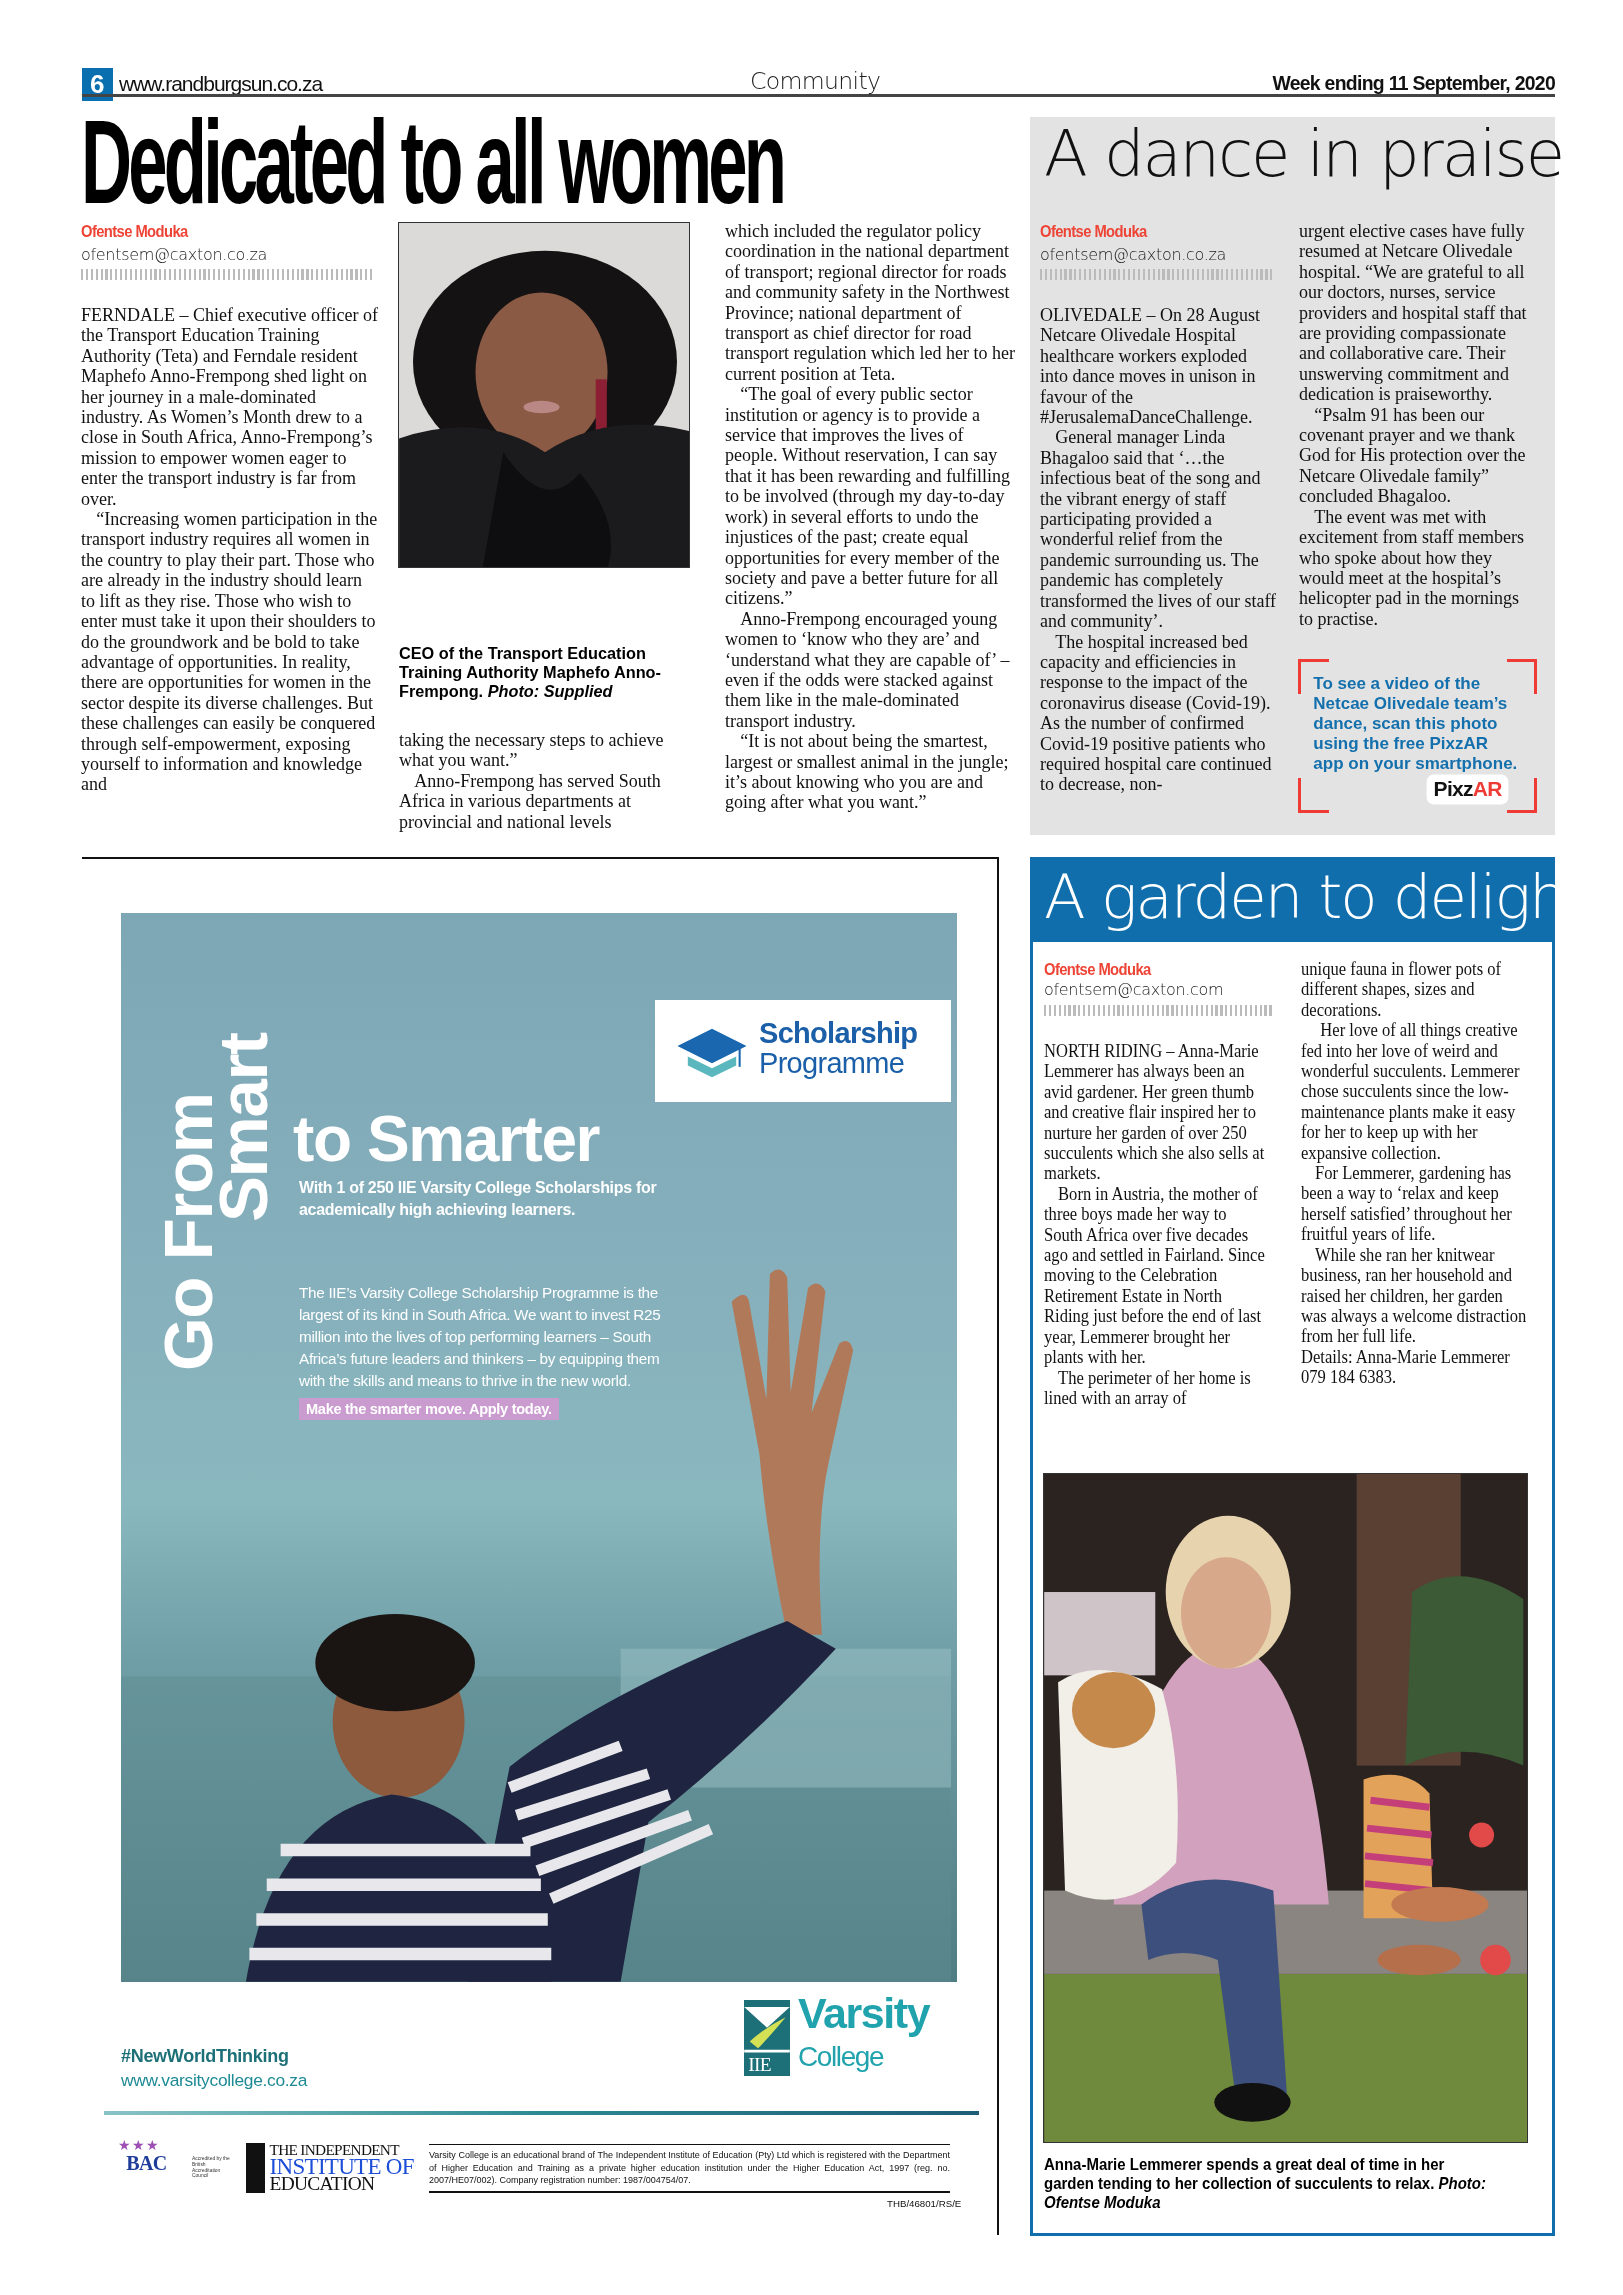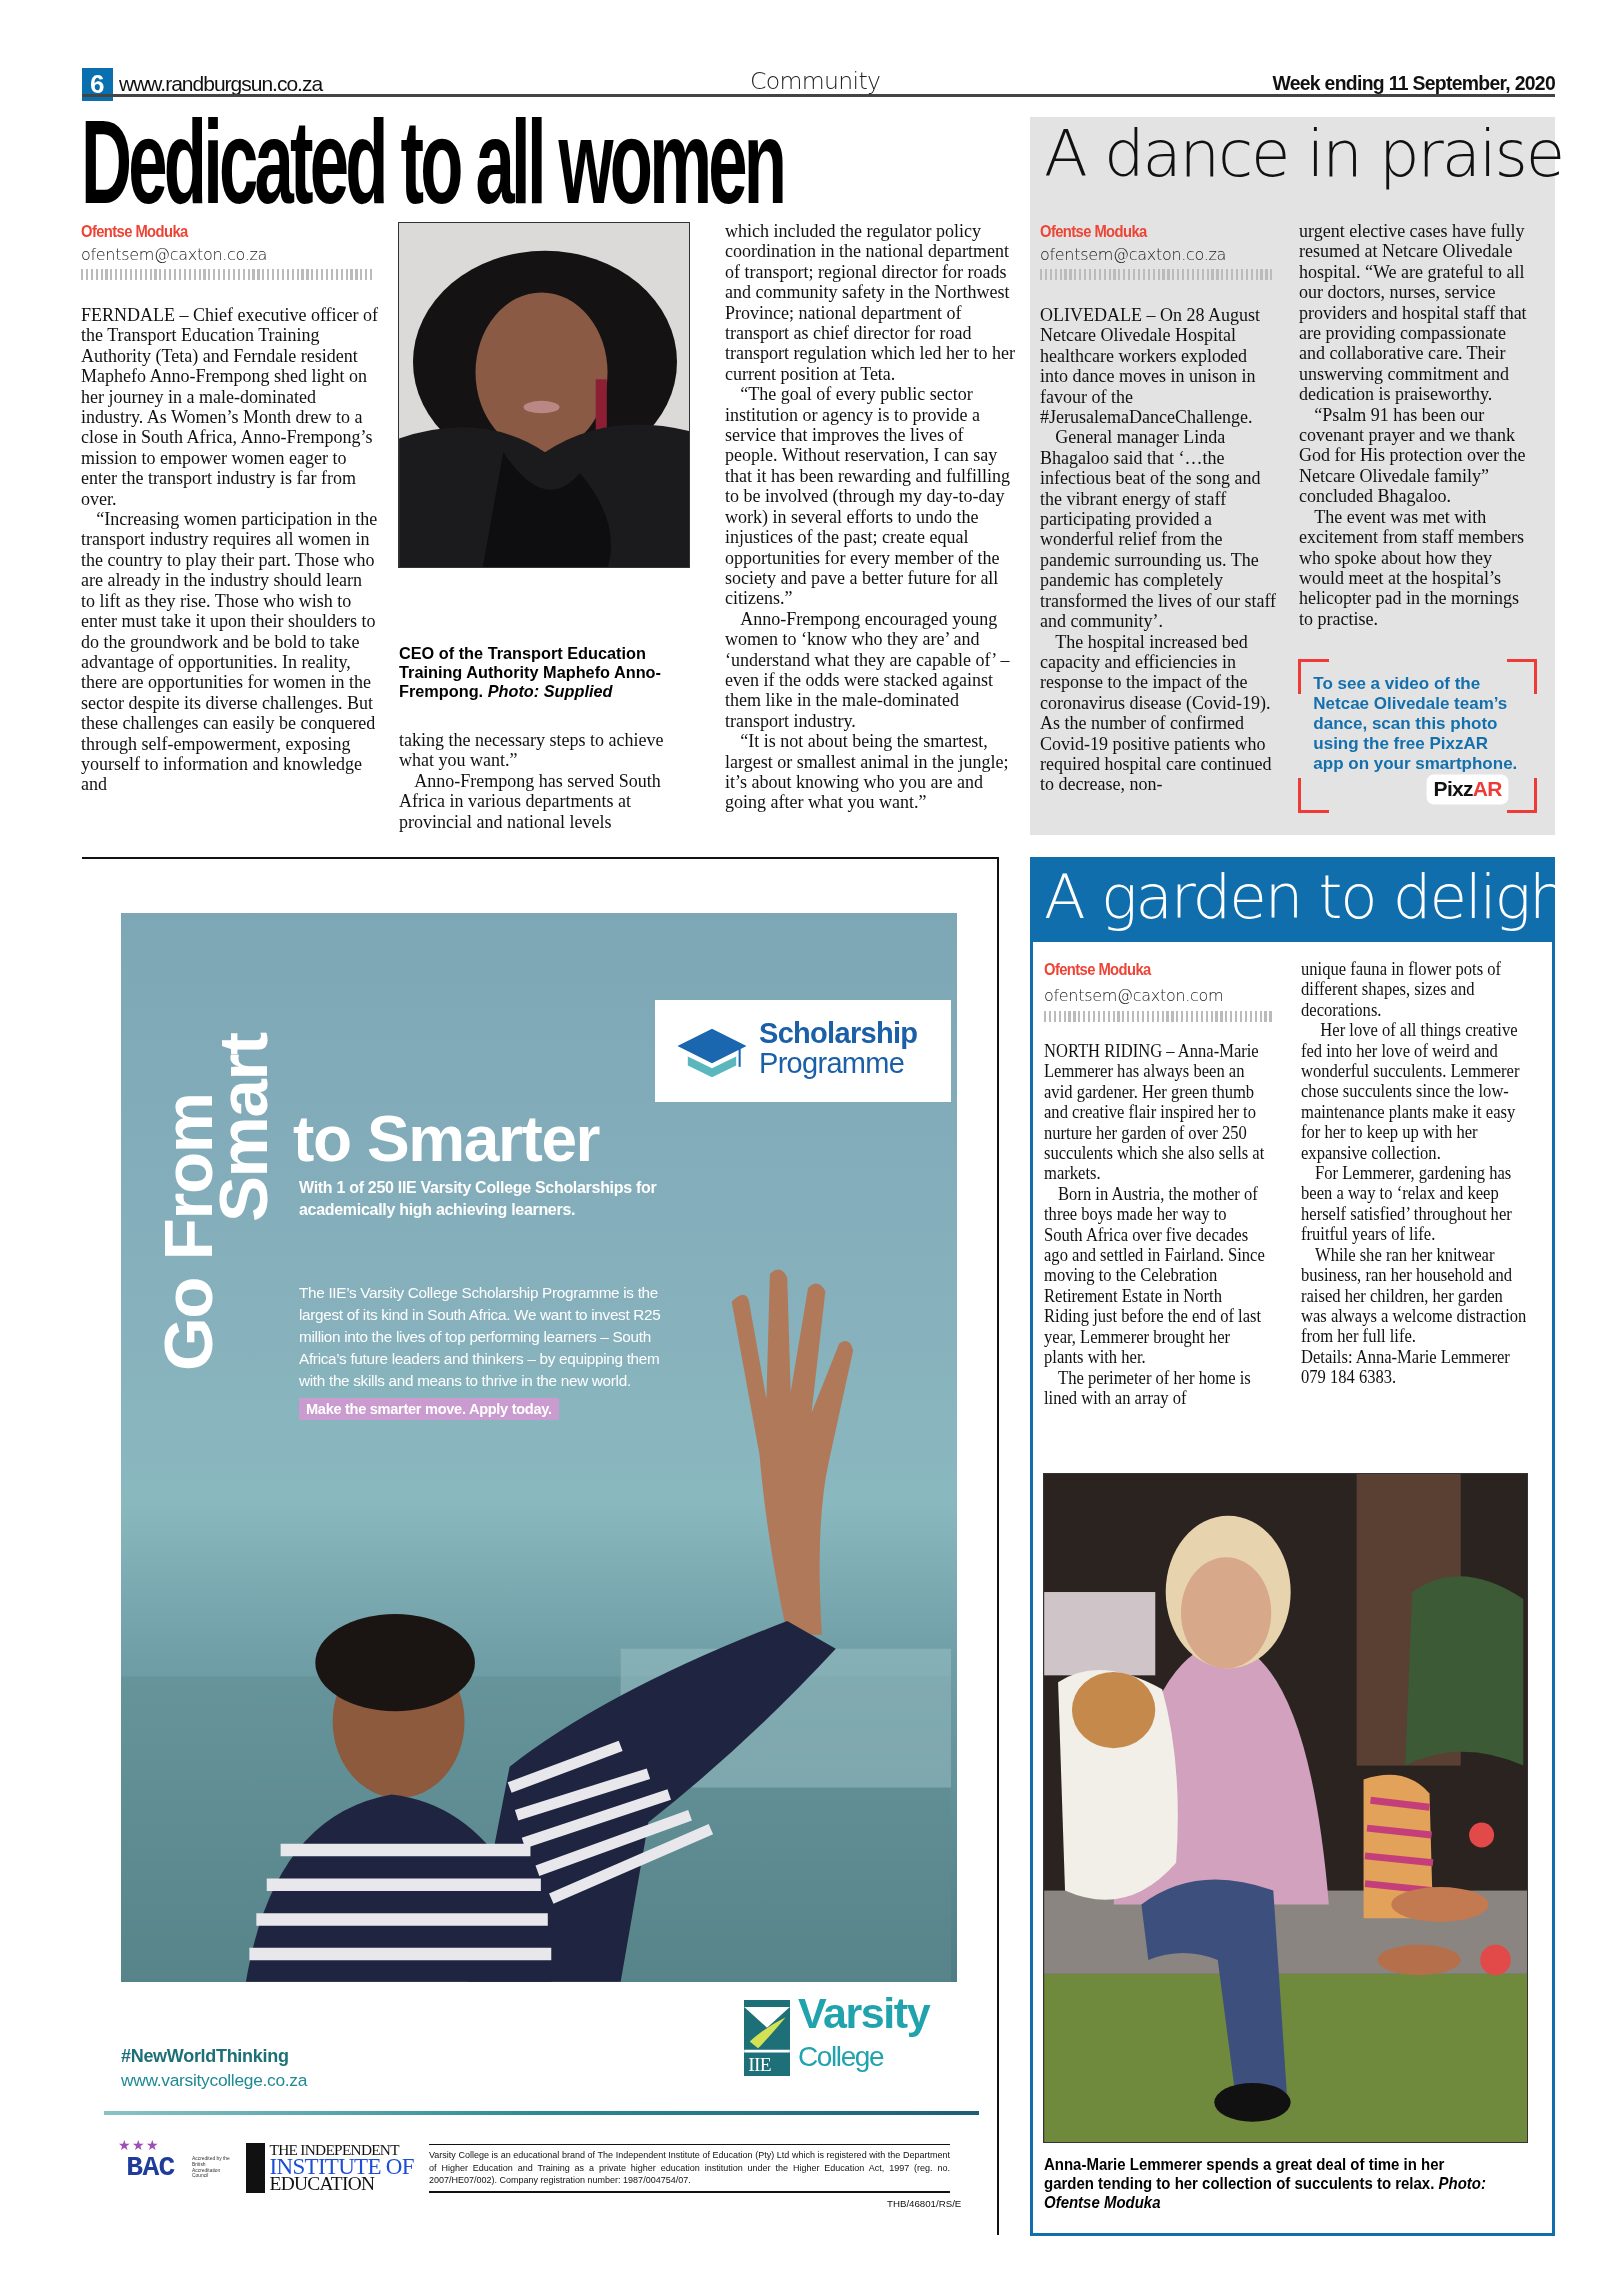--- a/index.html
+++ b/index.html
@@ -193,41 +193,41 @@
     <div class="abs" style="left:4.2px; top:54px; color:#fff; font-family:'Liberation Serif',serif; font-size:19.4px; letter-spacing:-0.7px;">IIE</div>
   </div>
   <div class="abs" style="left:54px; top:-8.3px; font-family:'Liberation Sans',sans-serif; font-weight:bold; font-size:43px; color:#20a3ad; letter-spacing:-1.4px; line-height:43px;">Varsity</div>
   <div class="abs" style="left:54px; top:35px; font-family:'Liberation Sans',sans-serif; font-size:28px; color:#20a3ad; letter-spacing:-1.4px; line-height:43px;">College</div>
 </div>
 
 <div class="abs" style="left:104px; top:2111px; width:875px; height:4.2px; background:linear-gradient(90deg,#88c3c6,#2c8a92 50%,#1e5d77);"></div>
 
 <div class="abs" style="left:118px; top:2137px; width:83px; height:56px;">
   <div class="abs" style="left:0; top:0; color:#9d4fb3; font-size:14px; letter-spacing:1.4px;">★★★</div>
-  <div class="abs" style="left:8.3px; top:15.3px; font-family:Liberation Mono, monospace; font-weight:bold; font-size:28px; color:#1f3c9b; letter-spacing:-0.7px;">BAC</div>
+  <div class="abs" style="left:8.3px; top:15.3px; font-family:Liberation Serif, serif; font-weight:bold; font-size:20px; color:#1f3c9b; letter-spacing:-0.7px;">BAC</div>
   <div class="abs" style="left:74px; top:19.4px; width:42px; font-family:'Liberation Sans',sans-serif; font-size:4.9px; line-height:5.6px; color:#333;">Accredited by the British Accreditation Council</div>
 </div>
 
 <div class="abs" style="left:246px; top:2143px; width:174px; height:50px;">
   <div class="abs" style="left:0; top:0; width:19.4px; height:50px; background:#111;"></div>
   <div class="abs" style="left:23.6px; top:-1.4px; font-family:Liberation Serif, serif; font-size:15.3px; line-height:15.3px; color:#111; letter-spacing:-0.7px; white-space:nowrap;">THE INDEPENDENT</div>
   <div class="abs" style="left:23.6px; top:15.3px; font-family:'Liberation Serif',serif; font-size:23px; line-height:18px; color:#1d4ed8; letter-spacing:-0.7px; white-space:nowrap;">INSTITUTE OF</div>
   <div class="abs" style="left:23.6px; top:32px; font-family:'Liberation Serif',serif; font-size:19.4px; line-height:18px; color:#111; letter-spacing:-0.7px; white-space:nowrap;">EDUCATION</div>
 </div>
 
 <div class="abs legal" style="left:429px; top:2144px; width:521px; border-top:1.4px solid #111; border-bottom:2.1px solid #111; padding:4.2px 0;">Varsity College is an educational brand of The Independent Institute of Education (Pty) Ltd which is registered with the Department of Higher Education and Training as a private higher education institution under the Higher Education Act, 1997 (reg. no. 2007/HE07/002). Company registration number: 1987/004754/07.</div>
 <div class="abs" style="left:887px; top:2198px; font-family:'Liberation Sans',sans-serif; font-size:9.7px; color:#111;">THB/46801/RS/E</div>
 
 <div class="abs garden-border"></div>
 <div class="abs garden-header"></div>
 <div class="abs garden-title">A garden to delight</div>
 
 <div class="abs" style="left:1044px; top:959px; width:236px;">
   <div class="byline-name">Ofentse Moduka</div>
-  <div class="byline-email" style="margin-top:6px;">ofentsem@caxton.com</div>
+  <div class="byline-email" style="margin-top:0;">ofentsem@caxton.com</div>
   <div class="byline-rule" style="margin-top:5.6px; width:229px;"></div>
 </div>
 
 <div class="abs garden-col" style="left:1044px; top:1041px; width:243px;">
   <p>NORTH RIDING – Anna-Marie Lemmerer has always been an avid gardener. Her green thumb and creative flair inspired her to nurture her garden of over 250 succulents which she also sells at markets.</p>
   <p class="indent" style="text-indent:15.3px;">Born in Austria, the mother of three boys made her way to South Africa over five decades ago and settled in Fairland. Since moving to the Celebration Retirement Estate in North Riding just before the end of last year, Lemmerer brought her plants with her.</p>
   <p class="indent" style="text-indent:15.3px;">The perimeter of her home is lined with an array of</p>
 </div>
 
 <div class="abs garden-col" style="left:1301px; top:959px; width:250px;">

